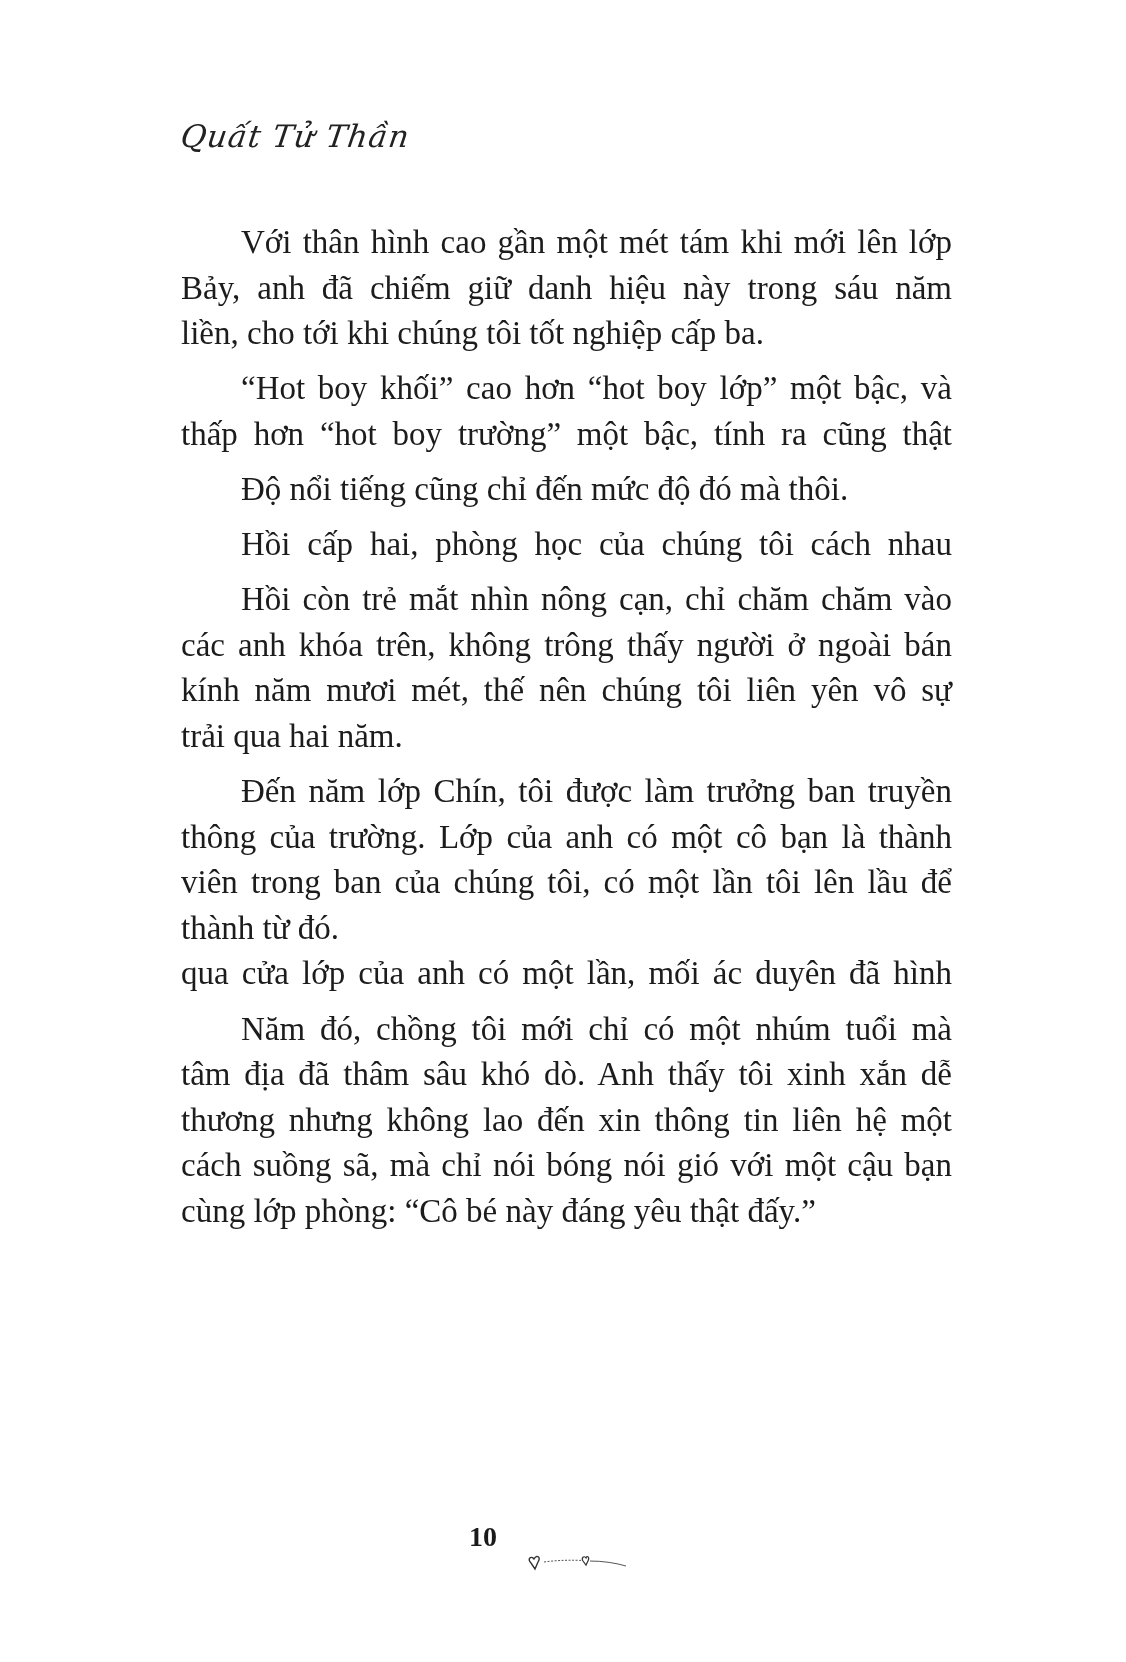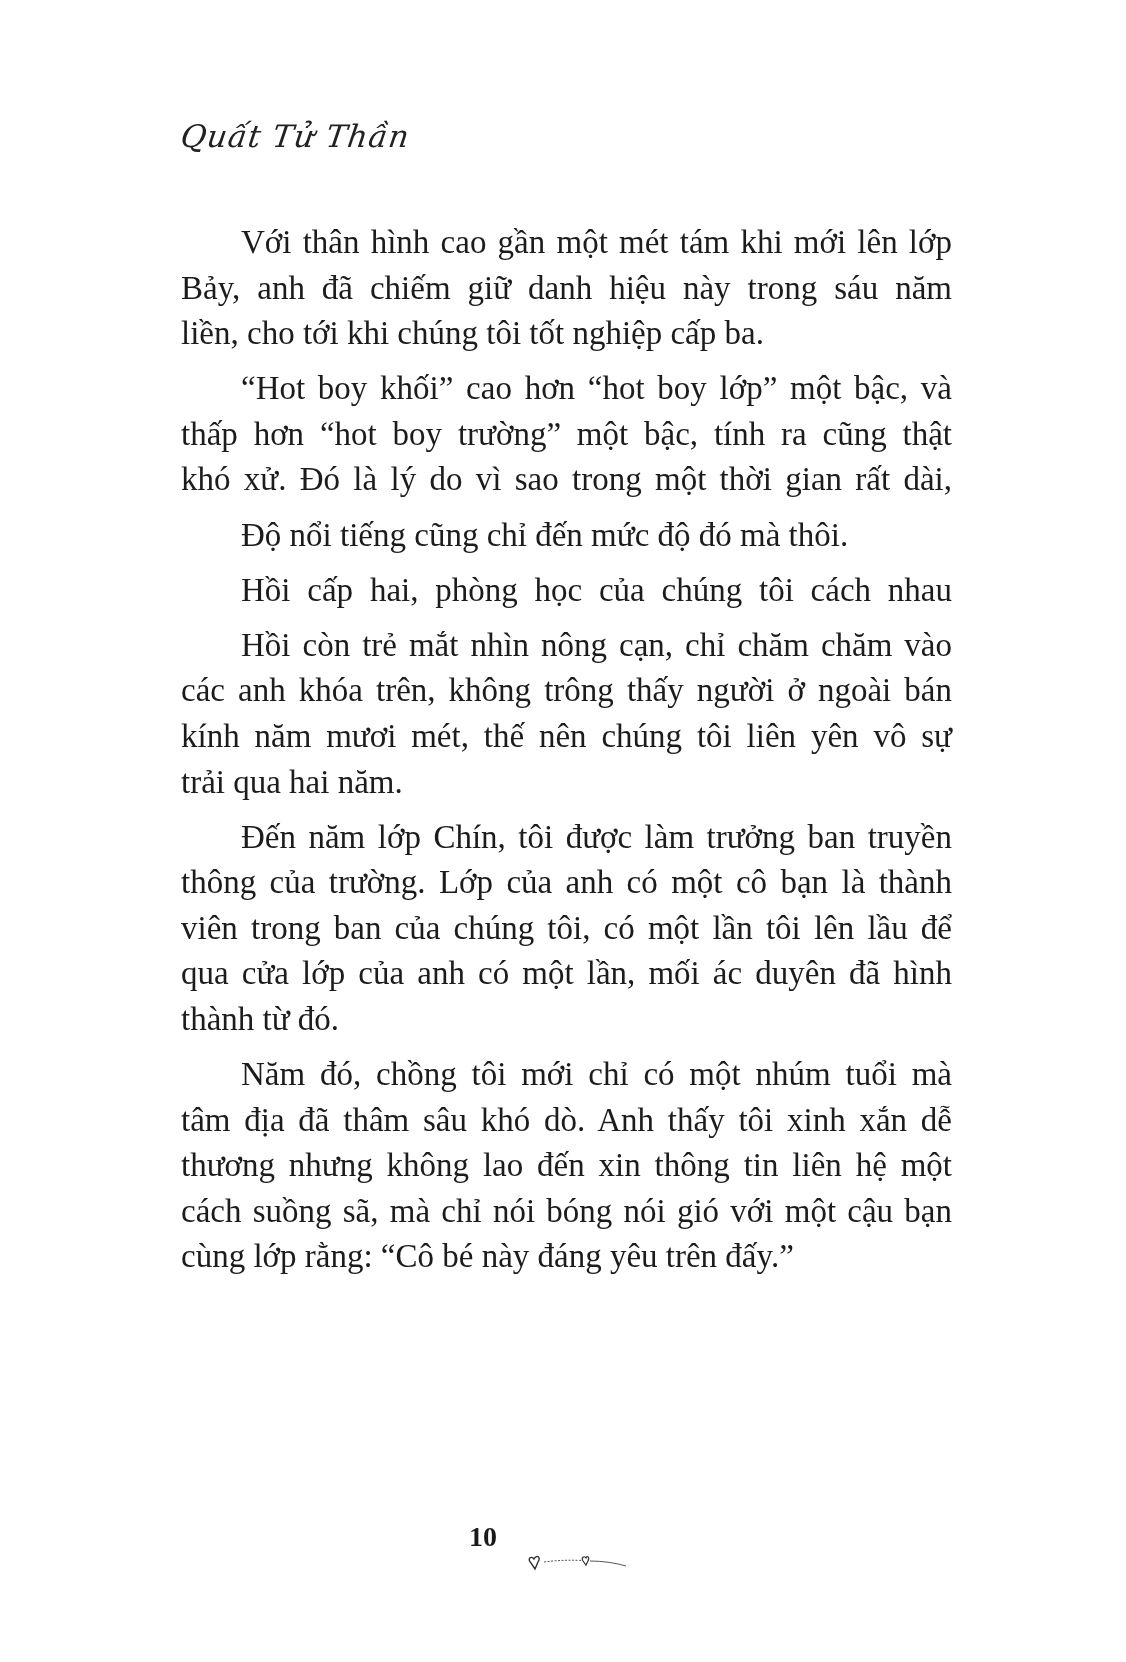--- a/index.html
+++ b/index.html
@@ -83,21 +83,20 @@
 
   <p class="para">
     <span class="line first">Với thân hình cao gần một mét tám khi mới lên lớp</span>
     <span class="line">Bảy, anh đã chiếm giữ danh hiệu này trong sáu năm</span>
     <span class="line last">liền, cho tới khi chúng tôi tốt nghiệp cấp ba.</span>
   </p>
 
   <p class="para">
     <span class="line first">“Hot boy khối” cao hơn “hot boy lớp” một bậc, và</span>
     <span class="line">thấp hơn “hot boy trường” một bậc, tính ra cũng thật</span>
-    <span class="line">khó xử. Đó là lý do vì sao trong một thời gian rất dài,</span>
   </p>
 
   <p class="para">
     <span class="line first last">Độ nổi tiếng cũng chỉ đến mức độ đó mà thôi.</span>
   </p>
 
   <p class="para">
     <span class="line first">Hồi cấp hai, phòng học của chúng tôi cách nhau</span>
   </p>
 
@@ -105,30 +104,30 @@
     <span class="line first">Hồi còn trẻ mắt nhìn nông cạn, chỉ chăm chăm vào</span>
     <span class="line">các anh khóa trên, không trông thấy người ở ngoài bán</span>
     <span class="line">kính năm mươi mét, thế nên chúng tôi liên yên vô sự</span>
     <span class="line last">trải qua hai năm.</span>
   </p>
 
   <p class="para">
     <span class="line first">Đến năm lớp Chín, tôi được làm trưởng ban truyền</span>
     <span class="line">thông của trường. Lớp của anh có một cô bạn là thành</span>
     <span class="line">viên trong ban của chúng tôi, có một lần tôi lên lầu để</span>
+    <span class="line last">thành từ đó.</span>
     <span class="line">qua cửa lớp của anh có một lần, mối ác duyên đã hình</span>
-    <span class="line last">thành từ đó.</span>
   </p>
 
   <p class="para">
     <span class="line first">Năm đó, chồng tôi mới chỉ có một nhúm tuổi mà</span>
     <span class="line">tâm địa đã thâm sâu khó dò. Anh thấy tôi xinh xắn dễ</span>
     <span class="line">thương nhưng không lao đến xin thông tin liên hệ một</span>
     <span class="line">cách suồng sã, mà chỉ nói bóng nói gió với một cậu bạn</span>
-    <span class="line last">cùng lớp rằng: “Cô bé này đáng yêu trên đấy.”</span>
+    <span class="line last">cùng lớp phòng: “Cô bé này đáng yêu thật đấy.”</span>
   </p>
 </div>
 
 <div class="folio">
   <span class="page-number">10</span>
 </div>
 
 <svg class="ornament" viewBox="0 0 100 24" xmlns="http://www.w3.org/2000/svg">
 
   <path d="M6 8 C3 4, -1 8, 3 12 L7 18 L10 11 C13 6, 9 3, 6 8 Z" fill="none" stroke="#333" stroke-width="1.4"></path>

